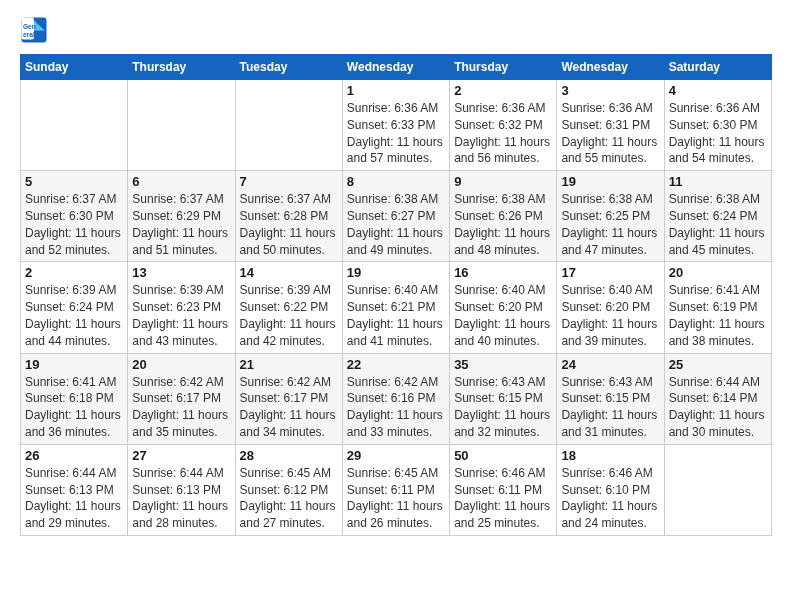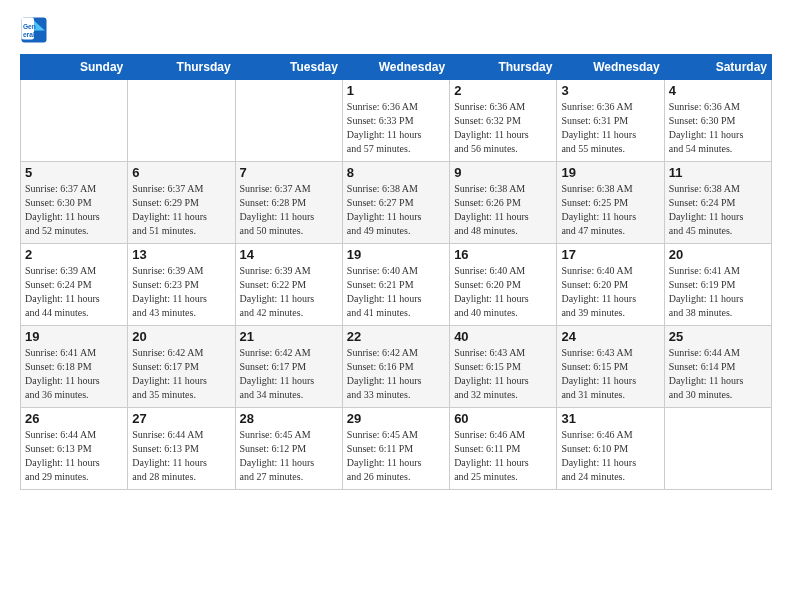--- a/index.html
+++ b/index.html
@@ -48,45 +48,44 @@
       width: 100%;
       border-collapse: collapse;
       table-layout: fixed;
     }
     .calendar th {
       background: #1565C0;
       color: #fff;
       font-size: 12px;
       font-weight: bold;
       padding: 5px 4px;
-      text-align: right;
+      text-align: left;
       border: 1px solid #1565C0;
     }
     .calendar td {
       border: 1px solid #ccc;
       vertical-align: top;
       padding: 3px 4px;
       height: 82px;
       background: #fff;
     }
     .calendar tr:nth-child(even) td {
       background: #f5f5f5;
     }
     .day-number {
       font-size: 13px;
       font-weight: bold;
       color: #1a1a1a;
       display: block;
       margin-bottom: 2px;
     }
     .day-info {
-      font-size: 10px;
+      font-size: 12px;
       color: #333;
       line-height: 1.4;
-      font-family: Liberation Serif, serif;
     }
     .empty-cell {
       background: #f9f9f9;
     }
   </style>
 </head>
 <body>
 
 <div class="page">
   <div class="header">
@@ -281,21 +280,21 @@
 and 34 minutes.</div>
           </td>
           <td>
             <span class="day-number">22</span>
             <div class="day-info" style="white-space: pre-line;">Sunrise: 6:42 AM
 Sunset: 6:16 PM
 Daylight: 11 hours
 and 33 minutes.</div>
           </td>
           <td>
-            <span class="day-number">40</span>
+            <span class="day-number">35</span>
             <div class="day-info" style="white-space: pre-line;">Sunrise: 6:43 AM
 Sunset: 6:15 PM
 Daylight: 11 hours
 and 32 minutes.</div>
           </td>
           <td>
             <span class="day-number">24</span>
             <div class="day-info" style="white-space: pre-line;">Sunrise: 6:43 AM
 Sunset: 6:15 PM
 Daylight: 11 hours
@@ -332,28 +331,28 @@
 and 27 minutes.</div>
           </td>
           <td>
             <span class="day-number">29</span>
             <div class="day-info" style="white-space: pre-line;">Sunrise: 6:45 AM
 Sunset: 6:11 PM
 Daylight: 11 hours
 and 26 minutes.</div>
           </td>
           <td>
-            <span class="day-number">60</span>
+            <span class="day-number">50</span>
             <div class="day-info" style="white-space: pre-line;">Sunrise: 6:46 AM
 Sunset: 6:11 PM
 Daylight: 11 hours
 and 25 minutes.</div>
           </td>
           <td>
-            <span class="day-number">31</span>
+            <span class="day-number">18</span>
             <div class="day-info" style="white-space: pre-line;">Sunrise: 6:46 AM
 Sunset: 6:10 PM
 Daylight: 11 hours
 and 24 minutes.</div>
           </td>
           <td class="empty-cell"></td>
         </tr>
       </tbody>
   </table>
 </div>

